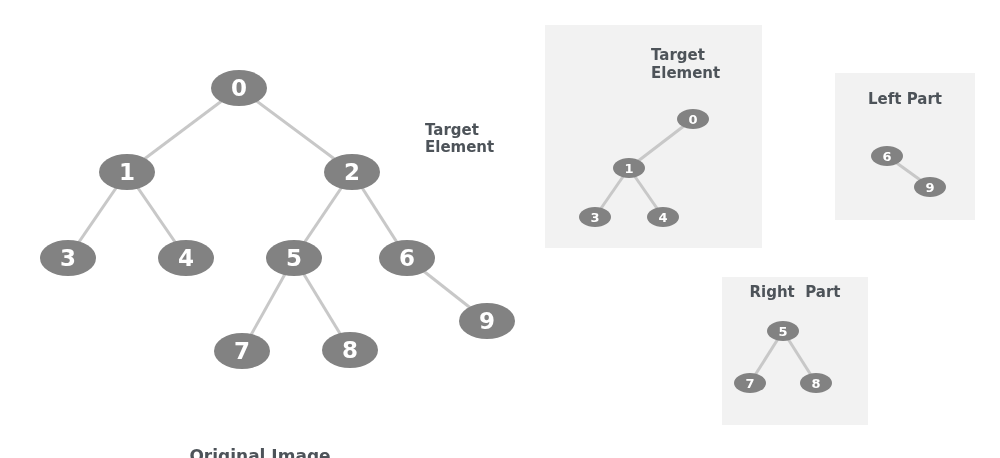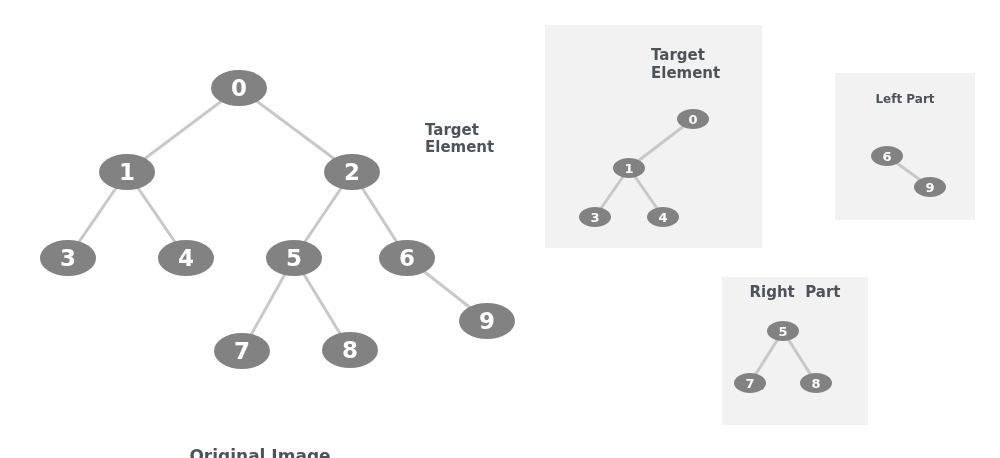--- a/index.html
+++ b/index.html
@@ -29,21 +29,21 @@
     color: #4d5359;
     white-space: pre-line;
   }
   #panel-target .panel-title {
     left: 106px; top: 21px;
     font-size: 15px; line-height: 18px;
     text-align: left;
   }
   #panel-left .panel-title {
     left: 0; top: 17px; width: 100%;
-    font-size: 12px; line-height: 18px;
+    font-size: 15px; line-height: 18px;
     text-align: center;
     white-space: pre;
   }
   #panel-right .panel-title {
     left: 0; top: 6px; width: 100%;
     font-size: 15px; line-height: 18px;
     text-align: center;
     white-space: pre;
   }
 

